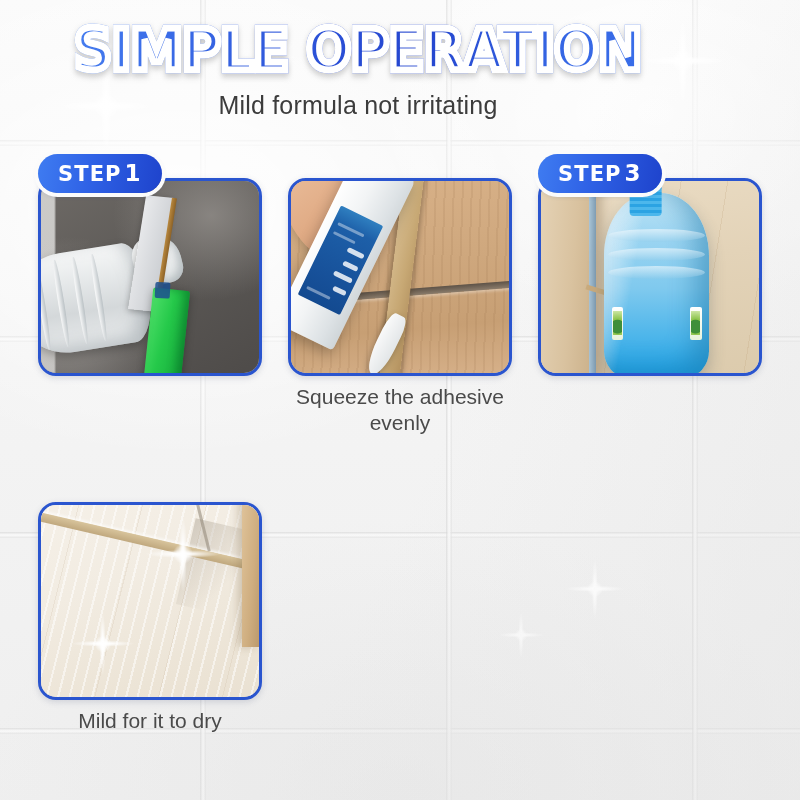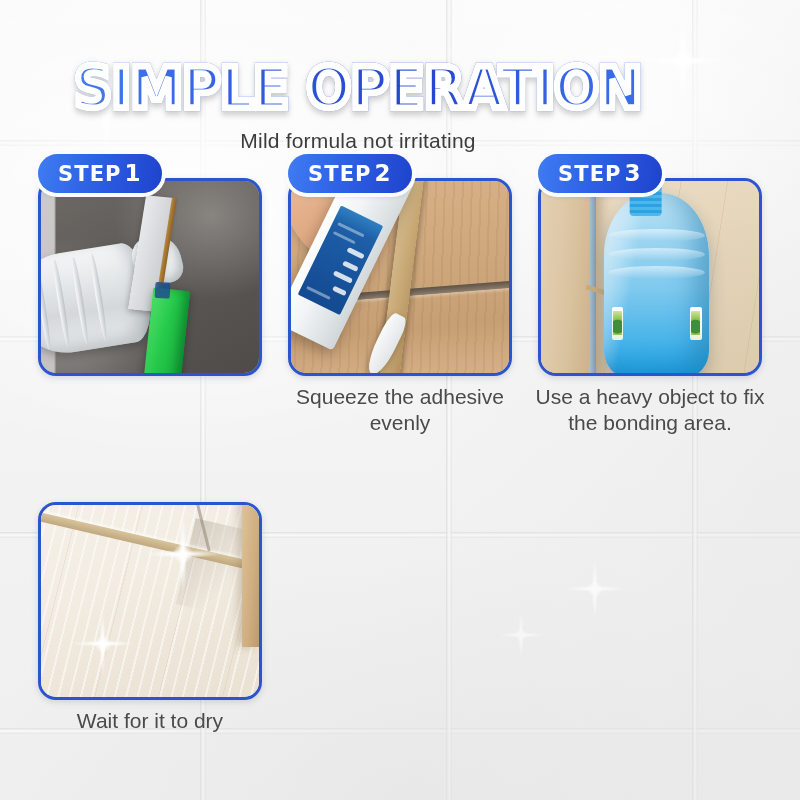--- a/index.html
+++ b/index.html
@@ -41,39 +41,39 @@
     background:radial-gradient(ellipse at center, #fff 0%, rgba(255,255,255,.85) 22%, rgba(255,255,255,0) 72%);
     transform:translate(-50%,-50%);
   }
   .sparkle b{ width:100%; height:11%; }
   .sparkle i{ width:11%; height:100%; }
   .sparkle u{ position:absolute; left:50%; top:50%; width:26%; height:26%;
     transform:translate(-50%,-50%);
     background:radial-gradient(circle, #fff 0%, rgba(255,255,255,.6) 45%, rgba(255,255,255,0) 75%);}
 
   
-  #header{ position:absolute; top:0; left:0; width:716px; z-index:3; text-align:center;margin-top:38px; }
+  #header{ position:absolute; top:0; left:0; width:716px; z-index:3; text-align:center; }
   #title{
     margin-top:22px;
     font-family:"DejaVu Sans", sans-serif;
     font-weight:bold;
     font-size:57px;
     line-height:1.0;
     letter-spacing:-0.5px;
     transform:scaleX(.92);
     background:linear-gradient(100deg,#4d86f3 0%,#3c6fe9 18%,#2a4fd6 46%,#2546cf 60%,#3566e4 80%,#3b72ec 100%);
     -webkit-background-clip:text; background-clip:text;
     color:transparent; -webkit-text-fill-color:transparent;
     paint-order:stroke fill;
     -webkit-text-stroke:7px #ffffff;
     filter:drop-shadow(0 3px 3px rgba(120,120,120,.38));
   }
   #subtitle{
     margin-top:12px;
-    font-size:21px;
+    font-size:25px;
     color:#3c3c3c;
     letter-spacing:.2px;
   }
 
   
   #grid{
     position:absolute; z-index:3; top:152px; left:0; width:800px; height:640px;
     display:grid; grid-template-columns:1fr 1fr 1fr; grid-template-rows:1fr 1fr;
     column-gap:10px; row-gap:8px; padding:0 30px;
   }
@@ -323,23 +323,20 @@
           <div class="rib" style="left:60%"></div>
         </div>
         <div class="tip"></div>
         <div class="blade"></div>
         <div class="handle"></div>
       </div>
     </div>
   </div>
 
   <div class="step">
-    <div class="badge">
-      <span>STEP</span><span class="num">2</span>
-    </div>
     <div class="photo">
       <div class="inner p2">
         <div class="wood"></div>
         <div class="gap"></div>
         <div class="gap2"></div>
         <div class="hand"></div>
         <div class="tube2">
           <div class="label2">
             <u style="top:16%"></u>
               <u style="top:26%; width:52%"></u>
@@ -371,24 +368,20 @@
           <div class="band" style="top:20%"></div>
           <div class="band" style="top:30%"></div>
           <div class="band" style="top:40%"></div>
           <div class="lbl" style="left:7%"></div>
           <div class="lbl" style="right:7%"></div>
         </div>
         <div class="neck"></div>
         <div class="cap"></div>
       </div>
     </div>
-    <div class="caption">
-      <div>Use a heavy object to fix</div>
-      <div>the bonding area.</div>
-    </div>
   </div>
 
   <div class="step">
     <div class="photo">
       <div class="inner p4">
         <div class="floor4"></div>
         <div class="shadow4"></div>
         <div class="seamA"></div>
         <div class="seamB"></div>
         <div class="trim4"></div>
@@ -398,18 +391,18 @@
             <u></u>
           </div>
         <div class="sparkle" style="left:14%; top:56%; width:62px; height:62px;">
             <b></b>
             <i></i>
             <u></u>
           </div>
       </div>
     </div>
     <div class="caption">
-      <div>Wait for it to dry</div>
+      <div>Mild for it to dry</div>
       <div></div>
     </div>
   </div>
 
 </div>
 
 </body></html>

